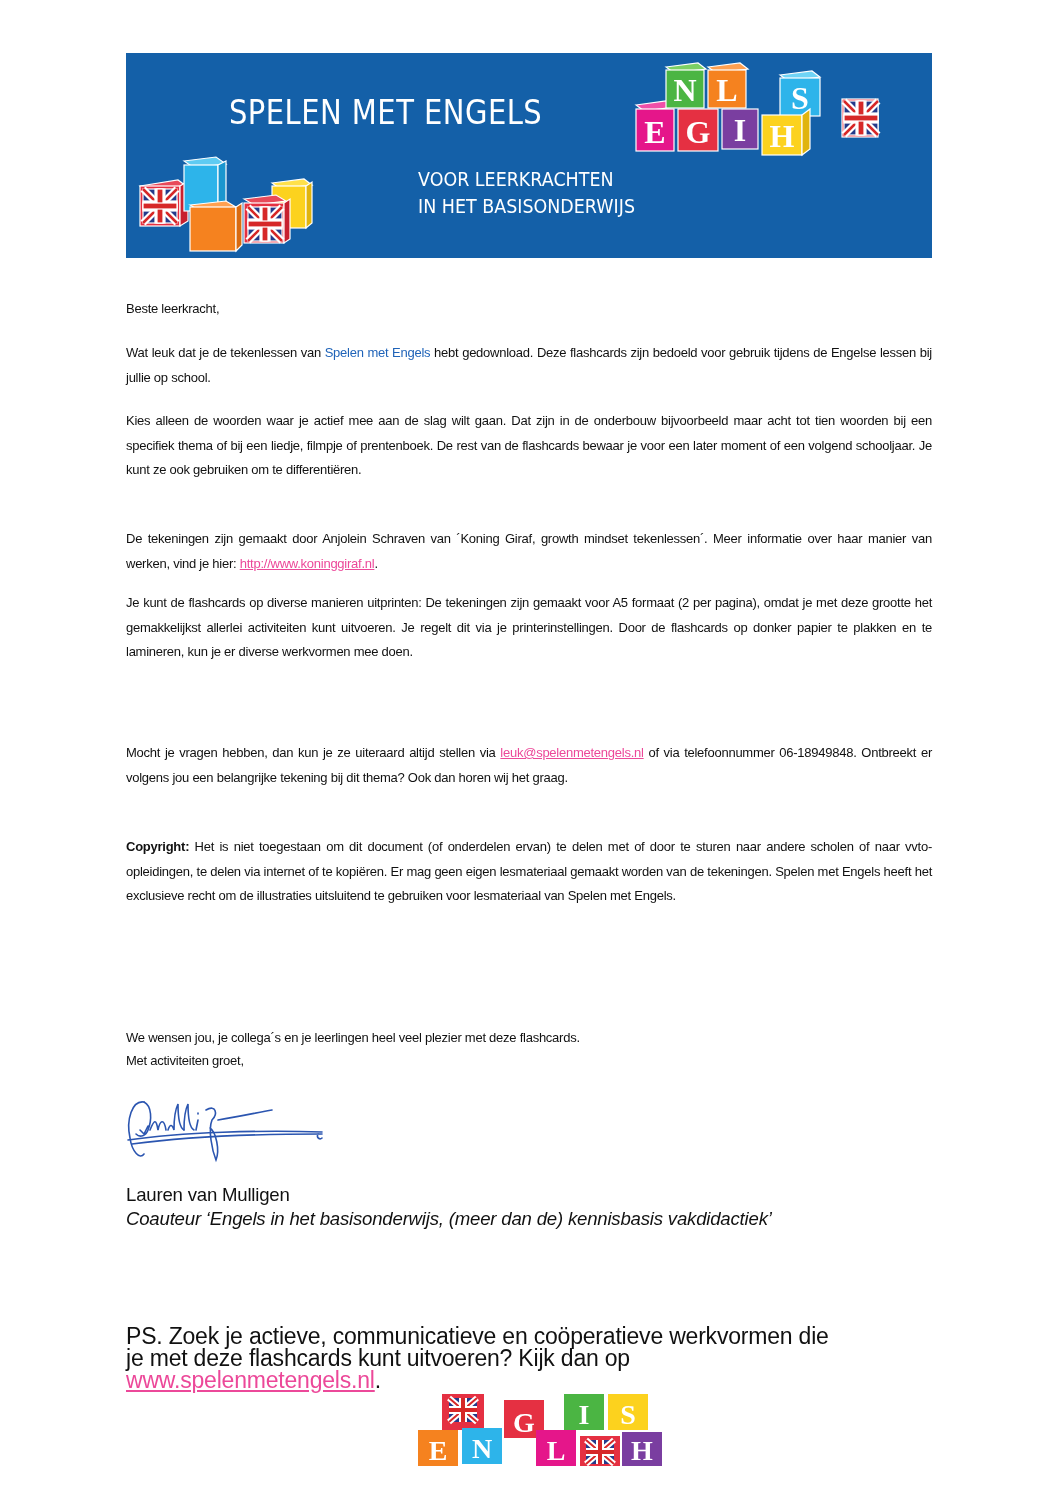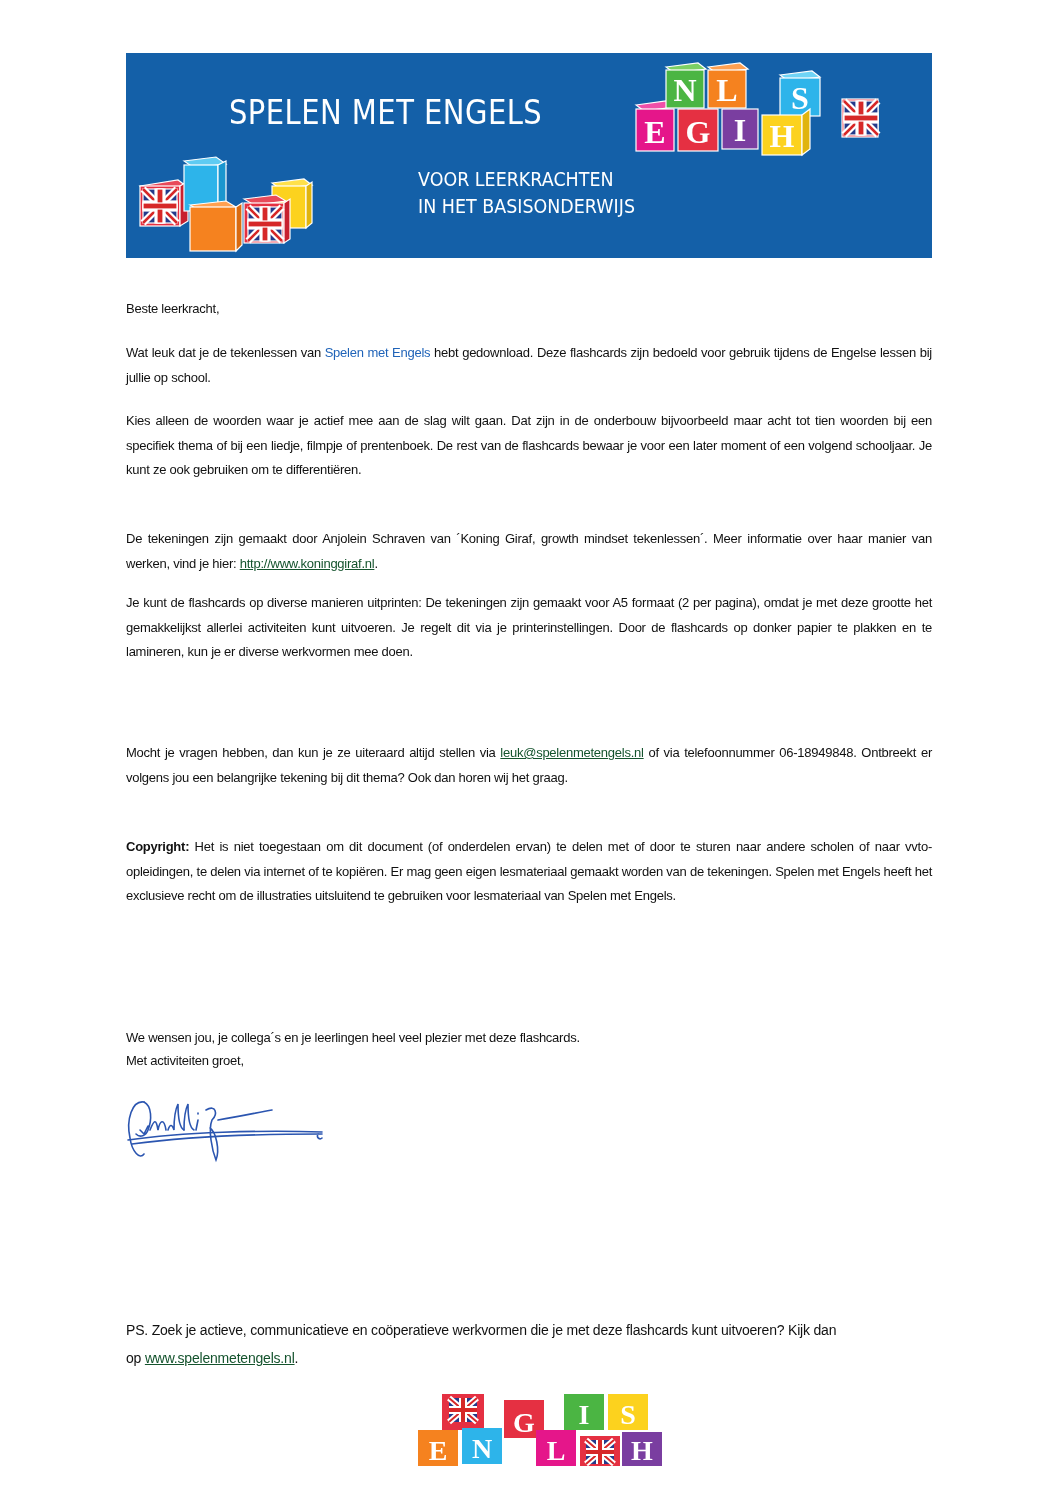--- a/index.html
+++ b/index.html
@@ -10,24 +10,24 @@
   .banner-title { position: absolute; left: 103px; top: 40px; color: #fff;
                   font-family: "DejaVu Sans", sans-serif; font-size: 33px; letter-spacing: 0.5px;
                   transform: scaleX(0.88); transform-origin: left top; white-space: nowrap; }
   .banner-sub { position: absolute; left: 292px; top: 113px; color: #fff;
                 font-family: "DejaVu Sans", sans-serif; font-size: 19px; line-height: 27px;
                 transform: scaleX(0.92); transform-origin: left top; white-space: nowrap; }
   .banner svg { position: absolute; left: 0; top: 0; }
   .p { position: absolute; left: 126px; width: 806px; font-size: 13px; line-height: 24.5px;
        text-align: justify; margin: 0; letter-spacing: -0.25px; }
   .brand { color: #1f63b8; }
-  a { color: #14532d; text-decoration: underline; }
+  a { color: #ec4899; text-decoration: underline; }
   .sig-block { position: absolute; left: 126px; font-size: 18.6px; line-height: 24px; letter-spacing: -0.2px; }
   .it { font-style: italic; }
-  .ps { position: absolute; left: 126px; width: 720px; font-size: 14px; line-height: 28px; letter-spacing: -0.2px; }
+  .ps { position: absolute; left: 126px; width: 720px; font-size: 23px; line-height: 22px; letter-spacing: -0.2px; }
   .footer-logo { position: absolute; left: 412px; top: 1388px; }
 </style>
 </head>
 <body>
 
 <div class="banner">
   <svg width="806" height="205" viewBox="0 0 806 205">
     <defs>
       <g id="ukflag">
         <rect x="0" y="0" width="34" height="34" fill="#233a8b"></rect>
@@ -131,20 +131,22 @@
     <path d="M62 40 C62 28, 64 18, 66 14 C66 30, 68 38, 72 40"></path>
     <path d="M74 40 L76 30 M76 24 L76 23"></path>
     <path d="M84 20 C94 14, 96 24, 90 30 C86 40, 90 60, 94 70 C98 60, 94 42, 88 38"></path>
     <path d="M96 30 C120 26, 138 22, 150 20"></path>
     <path d="M6 50 C60 42, 140 40, 200 42"></path>
     <path d="M10 54 C70 46, 150 44, 200 44 M196 44 C194 48, 198 50, 200 48"></path>
   </g>
 </svg>
 
 <div class="sig-block" style="top:1183px;">
+  <div>Lauren van Mulligen</div>
+  <div class="it">Coauteur ‘Engels in het basisonderwijs, (meer dan de) kennisbasis vakdidactiek’</div>
 </div>
 
 <p class="ps" style="top:1302px;"><span>PS. Zoek je actieve, communicatieve en coöperatieve werkvormen die je met deze flashcards kunt uitvoeren? Kijk dan op </span><a href="#">www.spelenmetengels.nl</a><span>.</span></p>
 
 <svg class="footer-logo" width="254" height="80" viewBox="0 0 254 80">
   <defs>
     <g id="ukflag2">
       <rect x="0" y="0" width="28" height="24" fill="#233a8b"></rect>
       <path d="M0 0 L28 24 M28 0 L0 24" stroke="#fff" stroke-width="6"></path>
       <path d="M0 0 L28 24 M28 0 L0 24" stroke="#d62828" stroke-width="2"></path>

